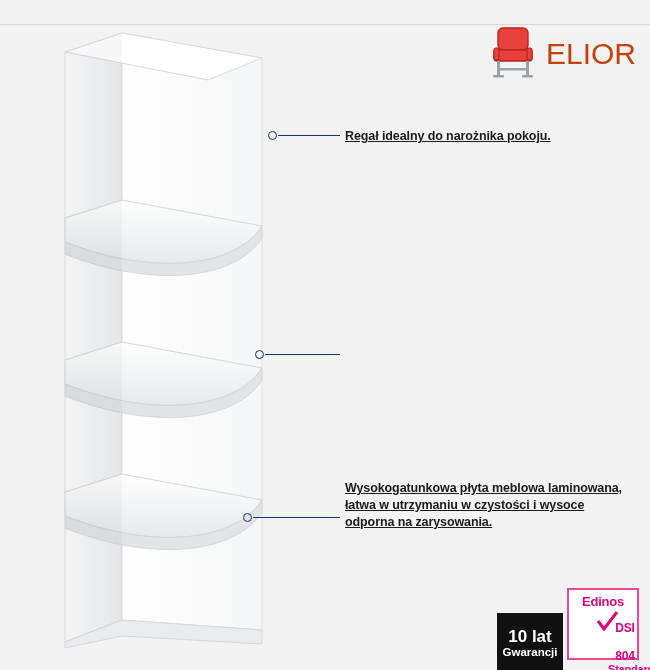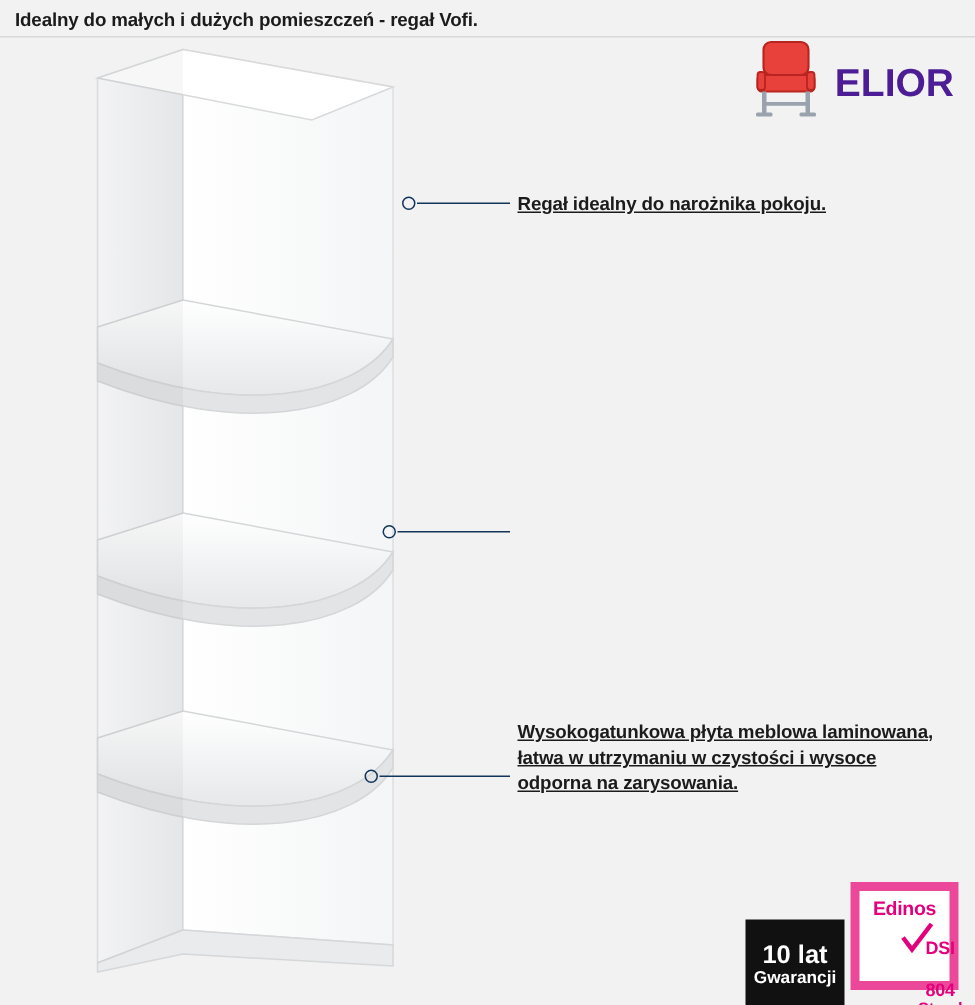--- a/index.html
+++ b/index.html
@@ -38,23 +38,23 @@
   
   .brand {
     position: absolute;
     right: 14px;
     top: 24px;
     display: flex;
     align-items: center;
     gap: 6px;
   }
   .brand-name {
-    font-size: 26px;
-    font-weight: bold;
-    color: #4c1d95;
+    font-size: 30px;
+    font-weight: normal;
+    color: #c2410c;
     letter-spacing: 0px;
     line-height: 1;
   }
   
   .photo-zone {
     position: absolute;
     left: 0;
     top: 25px;
     width: 330px;
     height: 645px;
@@ -122,21 +122,21 @@
   .badge-gwarancja .small {
     font-size: 11.5px;
     font-weight: bold;
   }
   .badge-edinos {
     position: absolute;
     left: 567px;
     top: 588px;
     width: 72px;
     height: 72px;
-    border: 6px solid #ec4899;
+    border: 2px solid #ec4899;
     box-sizing: border-box;
     background: #ffffff;
     text-align: center;
   }
   .badge-edinos .e-top {
     color: #e3007c;
     font-size: 13px;
     font-weight: bold;
     margin-top: 4px;
     letter-spacing: -0.2px;
@@ -162,21 +162,20 @@
     top: 20px;
     width: 24px;
     height: 24px;
   }
 </style>
 </head>
 <body>
 
 <div id="canvas">
 
-  <div class="header-title">Idealny do małych i dużych pomieszczeń - regał Vofi.</div>
   <div class="header-rule"></div>
 
   <div class="brand">
     <span>
       <svg width="52" height="56" viewBox="0 0 52 56" aria-hidden="true">
         <rect x="10" y="4" width="30" height="22" rx="5" fill="#e8403a" stroke="#b8241f" stroke-width="1.4"></rect>
         <rect x="6" y="26" width="38" height="11" rx="3" fill="#e8403a" stroke="#b8241f" stroke-width="1.4"></rect>
         <rect x="6" y="24" width="5" height="12" rx="2" fill="#e8403a" stroke="#b8241f" stroke-width="1.2"></rect>
         <rect x="39" y="24" width="5" height="12" rx="2" fill="#e8403a" stroke="#b8241f" stroke-width="1.2"></rect>
         <rect x="9" y="37" width="3" height="15" fill="#9aa3ad"></rect>

